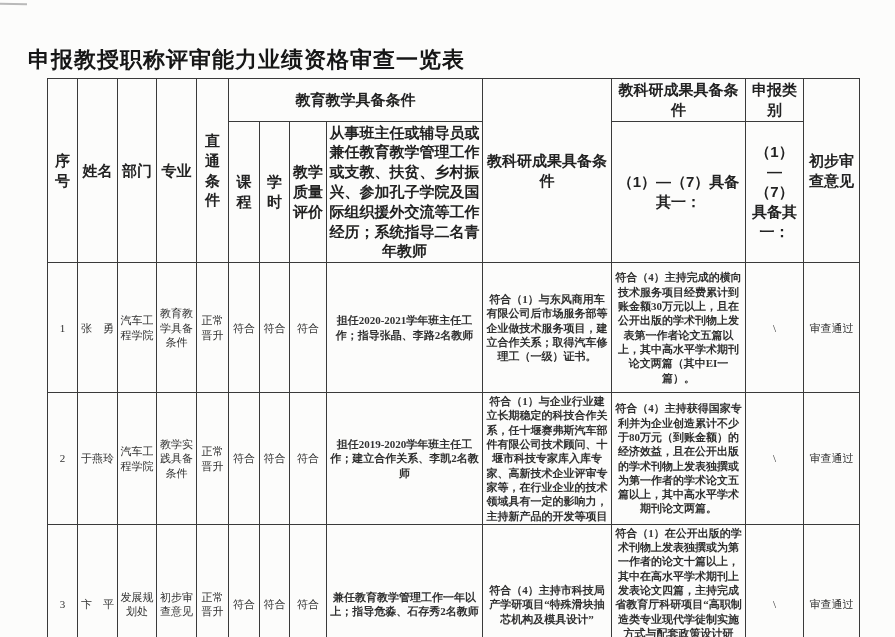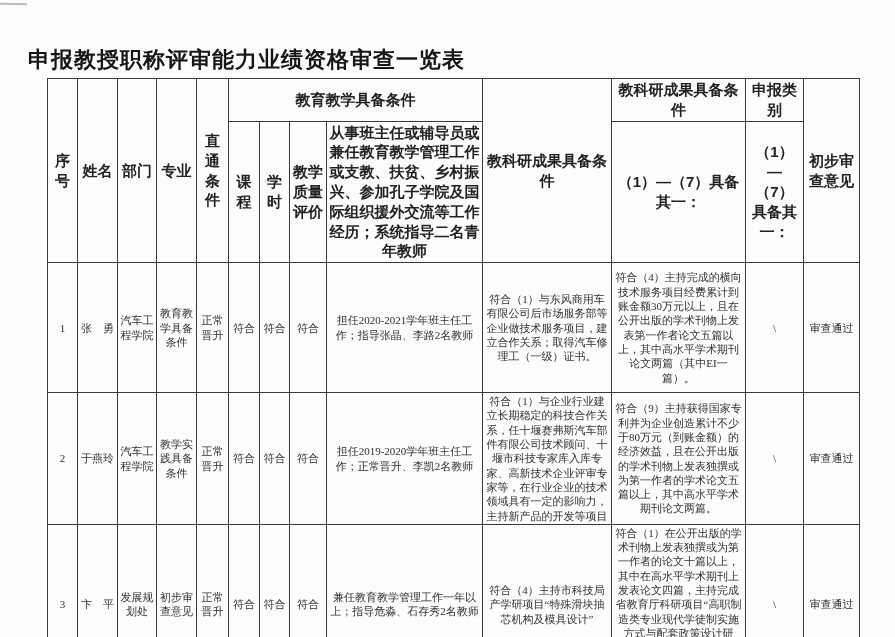--- a/index.html
+++ b/index.html
@@ -33,21 +33,21 @@
     overflow:hidden;
   }
   table.review th{
     font-family:"Liberation Sans", sans-serif;
     font-weight:bold;font-size:15px;line-height:1.32;color:#222;
   }
   th.duty-head{font-size:10.5px;line-height:1.34;padding:1px 3px;}
   table.review td{
     font-size:11px;line-height:1.3;color:#303030;
   }
-  td.long{font-size:10.5px;line-height:1.26;padding:1px 2px;}
+  td.long{font-size:10.5px;line-height:1.26;padding:1px 2px;font-weight:bold;}
   tr.hrow-a{height:30px;}
   tr.hrow-b{height:78px;}
   tr.r1{height:130px;}
   tr.r2{height:113px;}
   tr.r3{height:134px;}
 </style>
 </head>
 <body>
 
 <div class="page">
@@ -112,23 +112,23 @@
 
     <tr class="r2">
       <td>2</td>
       <td>于燕玲</td>
       <td>汽车工程学院</td>
       <td>教学实践具备条件</td>
       <td>正常晋升</td>
       <td>符合</td>
       <td>符合</td>
       <td>符合</td>
-      <td class="long">担任2019-2020学年班主任工作；正常晋升、李凯2名教师</td>
+      <td class="long">担任2019-2020学年班主任工作；建立合作关系、李凯2名教师</td>
       <td class="long">符合（1）与企业行业建立长期稳定的科技合作关系，任十堰赛弗斯汽车部件有限公司技术顾问、十堰市科技专家库入库专家、高新技术企业评审专家等，在行业企业的技术领域具有一定的影响力，主持新产品的开发等项目</td>
-      <td class="long">符合（9）主持获得国家专利并为企业创造累计不少于80万元（到账金额）的经济效益，且在公开出版的学术刊物上发表独撰或为第一作者的学术论文五篇以上，其中高水平学术期刊论文两篇。</td>
+      <td class="long">符合（4）主持获得国家专利并为企业创造累计不少于80万元（到账金额）的经济效益，且在公开出版的学术刊物上发表独撰或为第一作者的学术论文五篇以上，其中高水平学术期刊论文两篇。</td>
       <td>\</td>
       <td>审查通过</td>
     </tr>
 
     <tr class="r3">
       <td>3</td>
       <td>卞　平</td>
       <td>发展规划处</td>
       <td>初步审查意见</td>
       <td>正常晋升</td>

